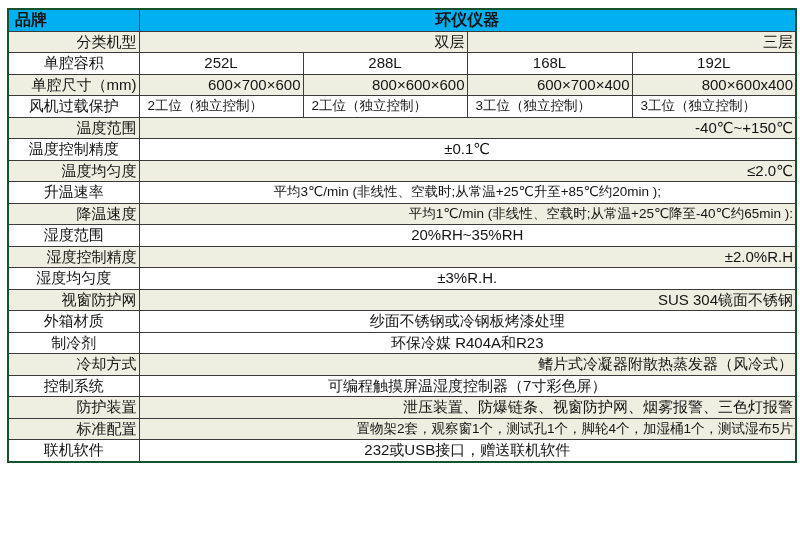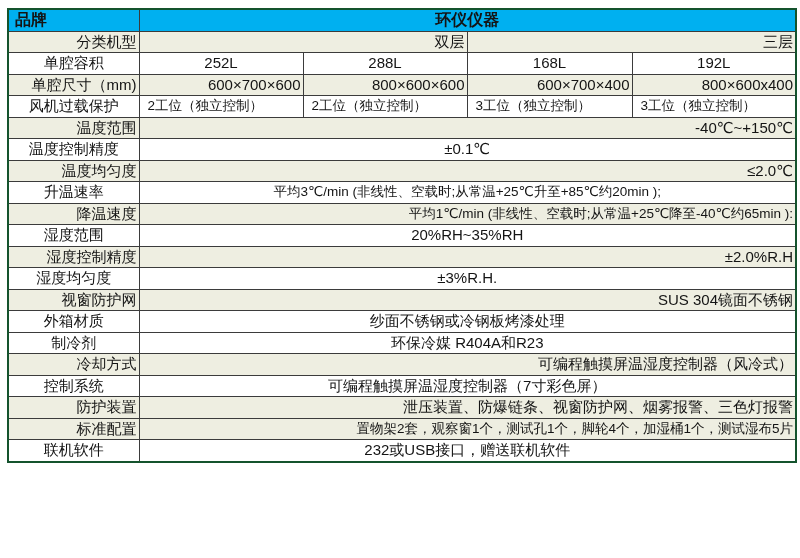--- a/index.html
+++ b/index.html
@@ -126,21 +126,21 @@
   </tr>
 
 
   <tr>
     <td class="lbl">制冷剂</td>
     <td colspan="4">环保冷媒 R404A和R23</td>
   </tr>
 
   <tr class="alt">
     <td class="lbl">冷却方式</td>
-    <td colspan="4">可编程触摸屏温湿度控制器（风冷式）</td>
+    <td colspan="4">鳍片式冷凝器附散热蒸发器（风冷式）</td>
   </tr>
 
   <tr>
     <td class="lbl">控制系统</td>
     <td colspan="4">可编程触摸屏温湿度控制器（7寸彩色屏）</td>
   </tr>
 
   <tr class="alt">
     <td class="lbl">防护装置</td>
     <td colspan="4">泄压装置、防爆链条、视窗防护网、烟雾报警、三色灯报警</td>

